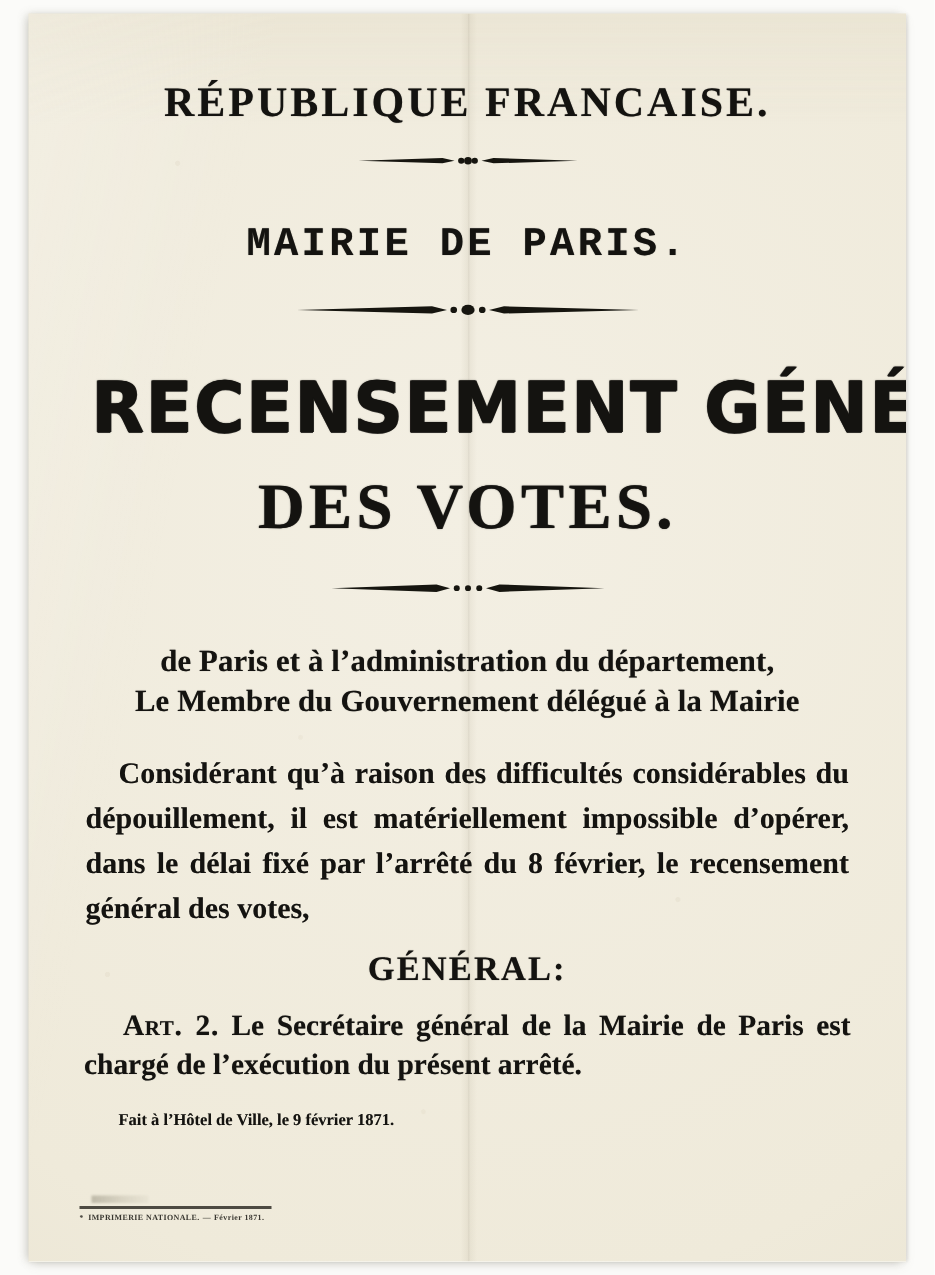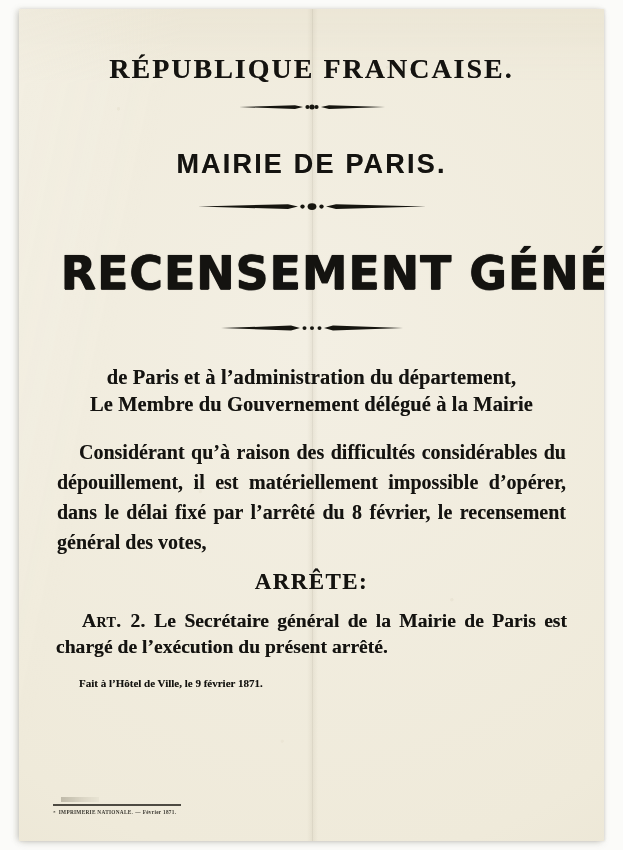--- a/index.html
+++ b/index.html
@@ -87,21 +87,21 @@
     font-family: "Liberation Serif", serif;
     font-weight: 700;
     font-size: 28px;
     letter-spacing: 2.0px;
     line-height: 1;
     white-space: nowrap;
     text-shadow: 0 0 .6px rgba(20,19,16,.55);
   }
   .line-mairie {
     margin-top: 38px;
-    font-family: Liberation Sans, sans-serif;
+    font-family: Liberation Mono, monospace;
     font-weight: 700;
     font-size: 27px;
     letter-spacing: 2.2px;
     line-height: 1;
     white-space: nowrap;
     text-shadow: 0 0 .6px rgba(20,19,16,.55);
   }
 
   .title-main {
     margin-top: 36px;
@@ -296,37 +296,38 @@
       <svg class="ornament orn-2" width="232" height="13" viewBox="0 0 232 13" aria-hidden="true">
         <path d="M2 6.6 L92 4.2 L102 6.6 L92 9.0 Z"></path>
         <path d="M230 6.6 L140 4.2 L130 6.6 L140 9.0 Z"></path>
         <ellipse cx="106.5" cy="6.6" rx="2.2" ry="2.1"></ellipse>
         <ellipse cx="125.5" cy="6.6" rx="2.2" ry="2.1"></ellipse>
         <ellipse cx="116" cy="6.6" rx="4.4" ry="3.4"></ellipse>
       </svg>
 
       <div class="title-main">RECENSEMENT GÉNÉRAL</div>
 
+      <div class="title-sub">DES VOTES.</div>
 
       <svg class="ornament orn-3" width="186" height="12" viewBox="0 0 186 12" aria-hidden="true">
         <path d="M2 6.1 L72 3.6 L81 6.1 L72 8.6 Z"></path>
         <path d="M184 6.1 L114 3.6 L105 6.1 L114 8.6 Z"></path>
         <ellipse cx="85.5" cy="6.1" rx="2.0" ry="1.9"></ellipse>
         <ellipse cx="93" cy="6.1" rx="2.0" ry="1.9"></ellipse>
         <ellipse cx="100.5" cy="6.1" rx="2.0" ry="1.9"></ellipse>
       </svg>
 
       <div class="preamble">
         <div>de Paris et à l’administration du département,</div>
         <div>Le Membre du Gouvernement délégué à la Mairie</div>
       </div>
 
       <div class="considerant"><span class="indent"></span><span>Considérant qu’à raison des difficultés considérables du dépouillement, il est matériellement impossible d’opérer, dans le délai fixé par l’arrêté du 8 février, le recensement général des votes,</span></div>
 
-      <div class="arrete-head">ARRÊTE:</div>
+      <div class="arrete-head">GÉNÉRAL:</div>
 
 
       <div class="article"><span class="indent"></span><span class="art-label">Art. 2.</span> <span>Le Secrétaire général de la Mairie de Paris est chargé de l’exécution du présent arrêté.</span></div>
 
       <div class="dateline">Fait à l’Hôtel de Ville, le 9 février 1871.</div>
 
 
     </div>
 
     <div class="imprint-block">

